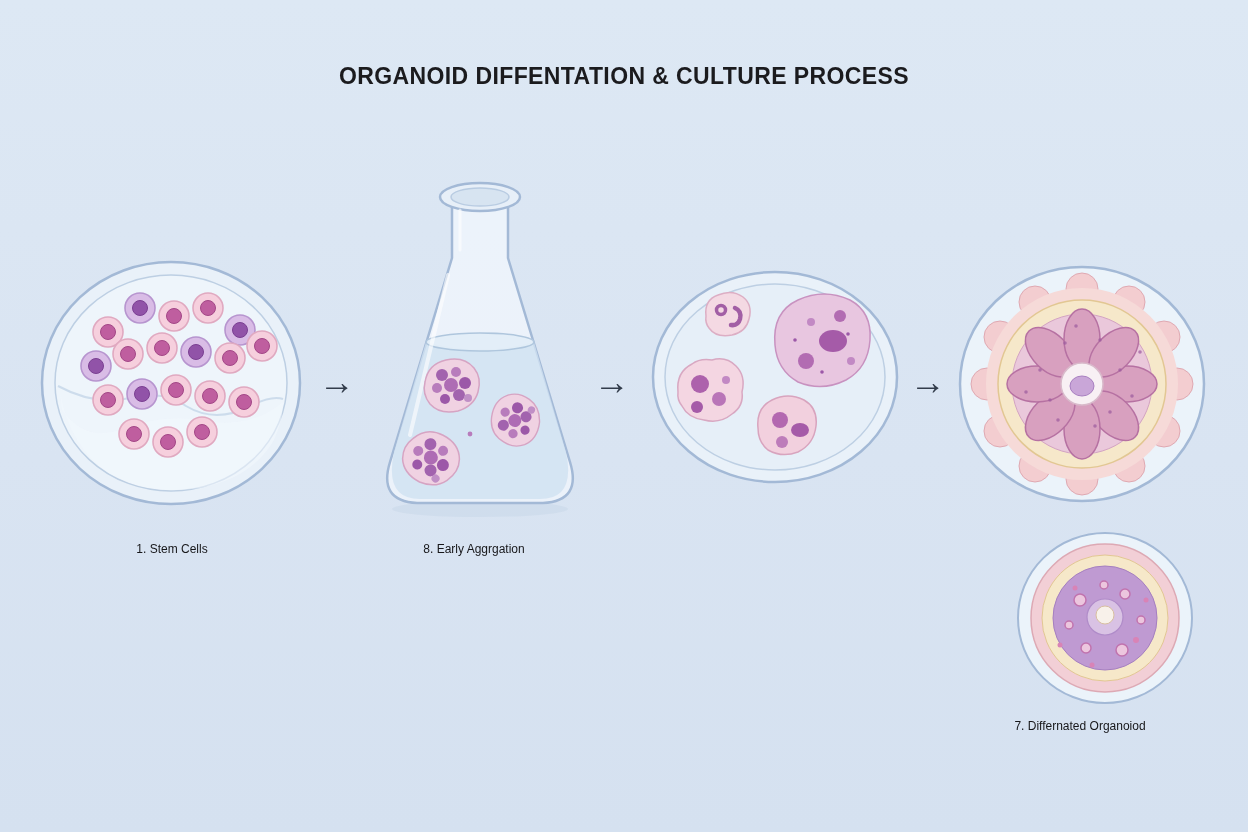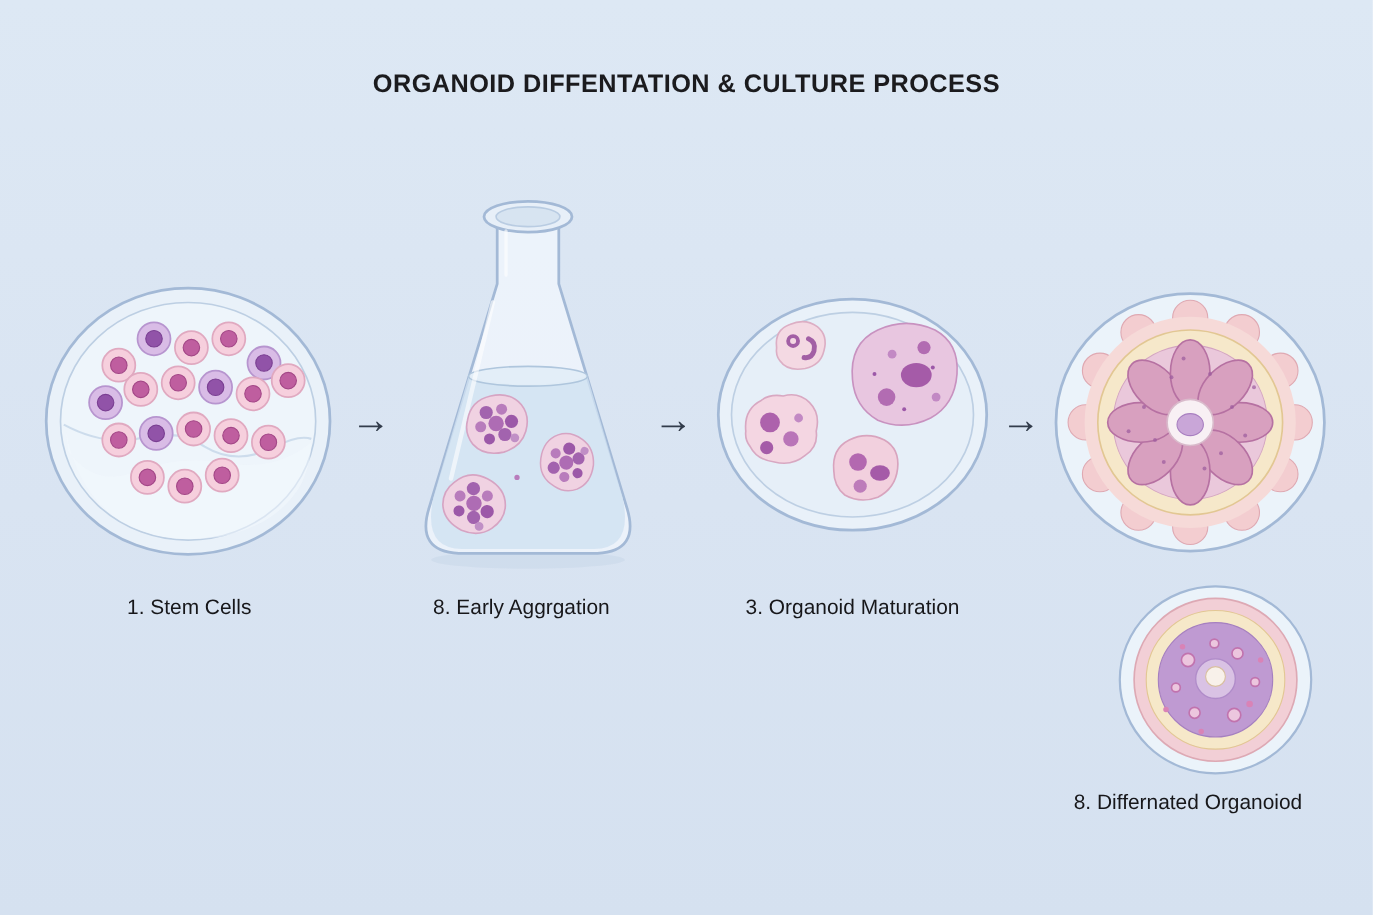--- a/index.html
+++ b/index.html
@@ -12,21 +12,21 @@
   }
   .canvas > svg{position:absolute;left:0;top:0;}
   .title{
     position:absolute;top:63px;left:0;width:1248px;
     text-align:center;
     font-size:23px;font-weight:700;letter-spacing:.4px;
     color:#1b1b1e;
   }
   .stage-label{
     position:absolute;width:300px;text-align:center;
-    font-size:19px;font-weight:500;color:#17171a;
+    font-size:12px;font-weight:500;color:#17171a;
   }
   .label-1{left:22px;top:542px;}
   .label-2{left:324px;top:542px;}
   .label-3{left:625px;top:542px;}
   .label-4{left:930px;top:719px;}
   .arrow{
     position:absolute;width:56px;top:364px;
     text-align:center;font-size:36px;line-height:1;
     color:#323c4b;font-weight:400;
   }
@@ -225,16 +225,15 @@
   </svg>
 
   <div class="title">ORGANOID DIFFENTATION &amp; CULTURE PROCESS</div>
 
   <div class="arrow arrow-1">→</div>
   <div class="arrow arrow-2">→</div>
   <div class="arrow arrow-3">→</div>
 
   <div class="stage-label label-1">1. Stem Cells</div>
   <div class="stage-label label-2">8. Early Aggrgation</div>
-  <div class="stage-label label-3">3. Organoid Maturation</div>
-  <div class="stage-label label-4">8. Differnated Organoiod</div>
+  <div class="stage-label label-4">7. Differnated Organoiod</div>
 
 </div>
 
 </body></html>

